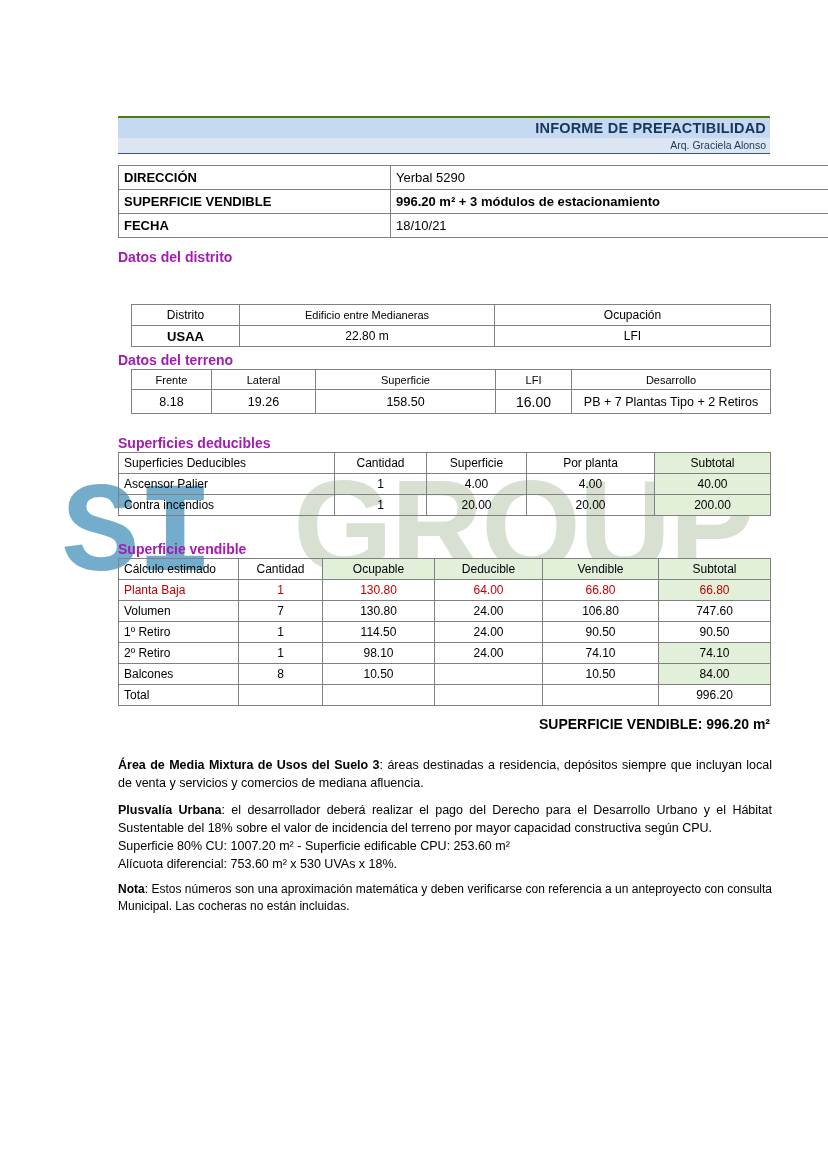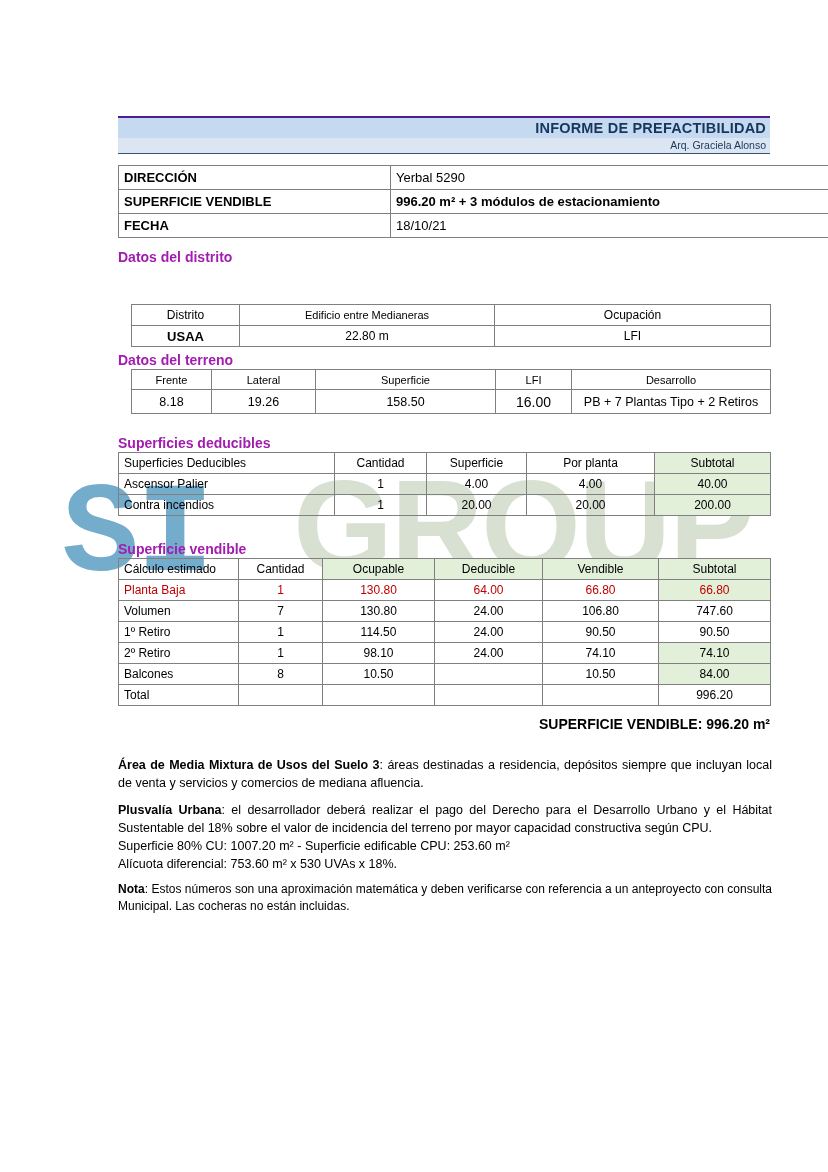--- a/index.html
+++ b/index.html
@@ -52,21 +52,21 @@
   .banner {
     position: absolute;
     left: 118px;
     top: 116px;
     width: 652px;
     height: 38px;
   }
   .banner-top {
     height: 22px;
     background: #c5d9f1;
-    border-top: 2px solid #4c1d95;
+    border-top: 2px solid #4d7c0f;
     box-sizing: border-box;
     text-align: right;
     padding-right: 4px;
     font-size: 14.5px;
     font-weight: bold;
     color: #17365d;
     line-height: 20px;
     letter-spacing: .2px;
   }
   .banner-sub {

